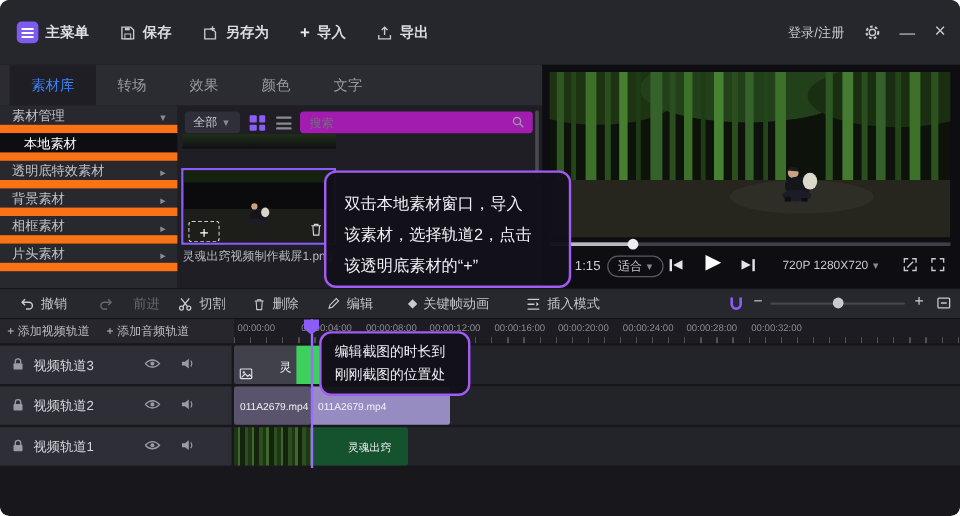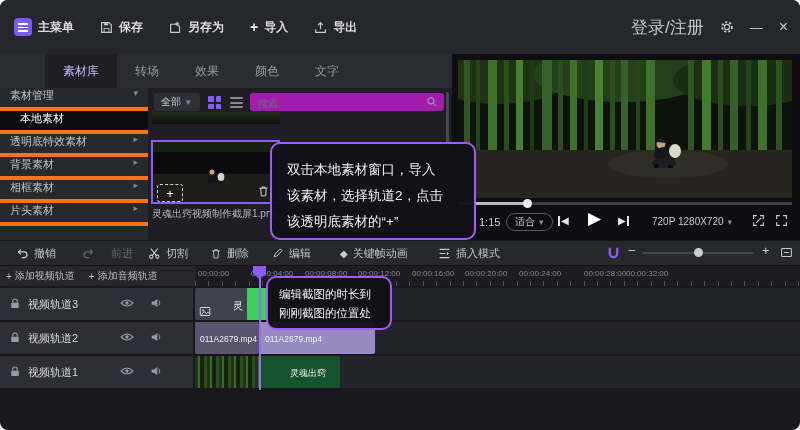--- a/index.html
+++ b/index.html
@@ -11,25 +11,25 @@
   
   .titlebar{left:0;top:0;width:800px;height:54px;background:#26262d;}
   .tbtn{display:flex;align-items:center;gap:6px;font-size:12px;color:#dcdce2;cursor:pointer;white-space:nowrap;}
   .menu-ic{width:18px;height:18px;border-radius:4px;background:#7e5bef;position:relative;flex:0 0 auto;}
   .menu-ic::after{content:"";position:absolute;left:4px;right:4px;top:5px;height:9px;
     background:repeating-linear-gradient(180deg,#fff 0 1.6px,transparent 1.6px 3.6px);}
   .win-glyph{font-size:13px;color:#c9c9d0;cursor:pointer;}
   
   .tabsbar{left:0;top:54px;width:452px;height:34px;background:#2b2b32;display:flex;align-items:stretch;padding-left:8px;}
   .tab{display:flex;align-items:center;padding:0 18px;font-size:12px;color:#9a9aa2;cursor:pointer;}
-  .tab.active{background:#1e1e24;color:#c4b5fd;margin-left:37px;}
+  .tab.active{background:#1e1e24;color:#3b82f6;}
   
   .sidebar{left:0;top:88px;width:148px;height:152px;background:#28282f;}
-  .side-row{height:23px;display:flex;align-items:flex-start;justify-content:space-between;
-    padding:0 10px;font-size:11px;color:#c2c2ca;border-bottom:4px solid #f97316;cursor:pointer;}
+  .side-row{height:23px;display:flex;align-items:flex-end;justify-content:space-between;
+    padding:0 10px;font-size:11px;color:#c2c2ca;border-bottom:7px solid #f97316;cursor:pointer;}
   .side-row.active{background:#0e0e12;color:#ffffff;padding-left:20px;}
   .chev{font-size:9px;color:#8a8a94;}
   
   .library{left:148px;top:88px;width:304px;height:152px;background:#1e1e24;}
   .drop{background:#2f2f37;border-radius:3px;height:18px;display:flex;align-items:center;gap:5px;
     padding:0 7px;font-size:10px;color:#c9c9d0;cursor:pointer;}
   .grid-ic{width:13px;height:13px;display:grid;grid-template-columns:1fr 1fr;grid-template-rows:1fr 1fr;gap:2px;cursor:pointer;}
   .grid-ic i{background:#8b5cf6;border-radius:1px;}
   .list-ic{width:13px;height:11px;display:flex;flex-direction:column;justify-content:space-between;cursor:pointer;}
   .list-ic i{height:2px;background:#8a8a94;border-radius:1px;}
@@ -114,21 +114,21 @@
       <span>
           <svg width="13" height="13" viewBox="0 0 16 16">
             <path d="M8 10V2.5M5 5l3-3 3 3" fill="none" stroke="#c9c9d0" stroke-width="1.4"></path>
             <path d="M2 10v4h12v-4" fill="none" stroke="#c9c9d0" stroke-width="1.4"></path>
           </svg>
         </span>
       <span>导出</span>
     </div>
   </div>
   <div class="abs flex" style="right:12px;top:0;height:54px;gap:16px;">
-    <span style="font-size:17px;color:#c9c9d0;cursor:pointer;">登录/注册</span>
+    <span style="font-size:11px;color:#c9c9d0;cursor:pointer;">登录/注册</span>
     <span>
         <svg width="14" height="14" viewBox="0 0 16 16">
           <circle cx="8" cy="8" r="3" fill="none" stroke="#c9c9d0" stroke-width="1.3"></circle>
           <circle cx="8" cy="8" r="5.6" fill="none" stroke="#c9c9d0" stroke-width="2" stroke-dasharray="2.5 2.2"></circle>
         </svg>
       </span>
     <span class="win-glyph">—</span>
     <span class="win-glyph" style="font-size:16px;">×</span>
   </div>
 
@@ -377,21 +377,21 @@
     </div>
   </div>
   <div class="abs ruler">
     <span class="tick" style="left:3px">00:00:00</span>
     <span class="tick" style="left:56px">00:00:04:00</span>
     <span class="tick" style="left:110px">00:00:08:00</span>
     <span class="tick" style="left:163px">00:00:12:00</span>
     <span class="tick" style="left:217px">00:00:16:00</span>
     <span class="tick" style="left:270px">00:00:20:00</span>
     <span class="tick" style="left:324px">00:00:24:00</span>
-    <span class="tick" style="left:389px">00:00:28:00</span>
+    <span class="tick" style="left:377px">00:00:28:00</span>
     <span class="tick" style="left:431px">00:00:32:00</span>
   </div>
 
   <div class="abs trackhead" style="top:288px;">
     <span class="abs" style="left:9px;top:9px;">
         <svg width="12" height="13" viewBox="0 0 16 16">
           <rect x="3" y="7" width="10" height="7" rx="1" fill="#9a9aa4"></rect>
           <path d="M5 7V5a3 3 0 0 1 6 0v2" fill="none" stroke="#9a9aa4" stroke-width="1.5"></path>
         </svg>
       </span>

